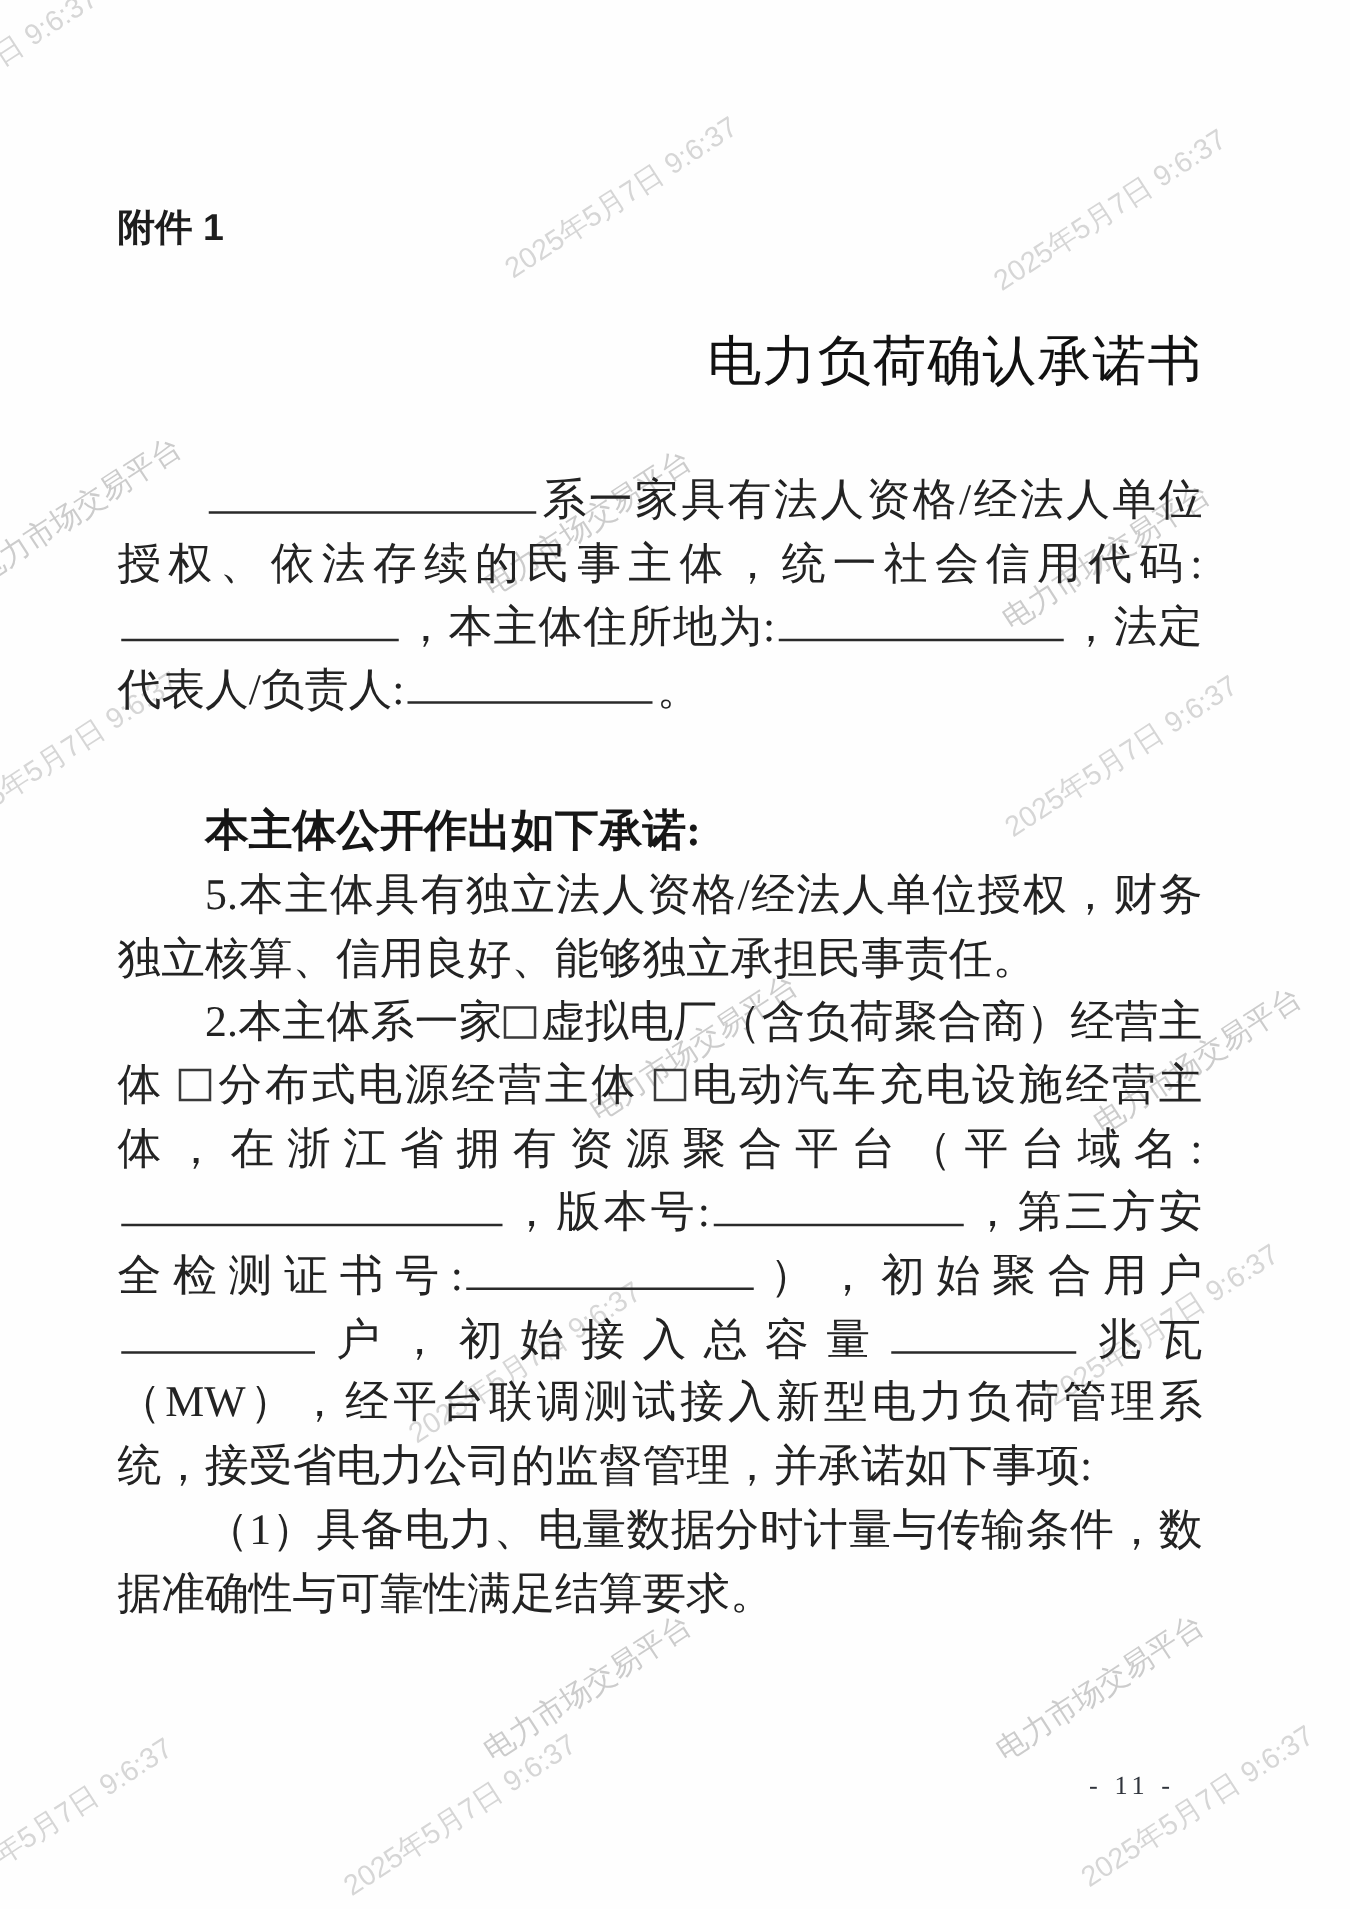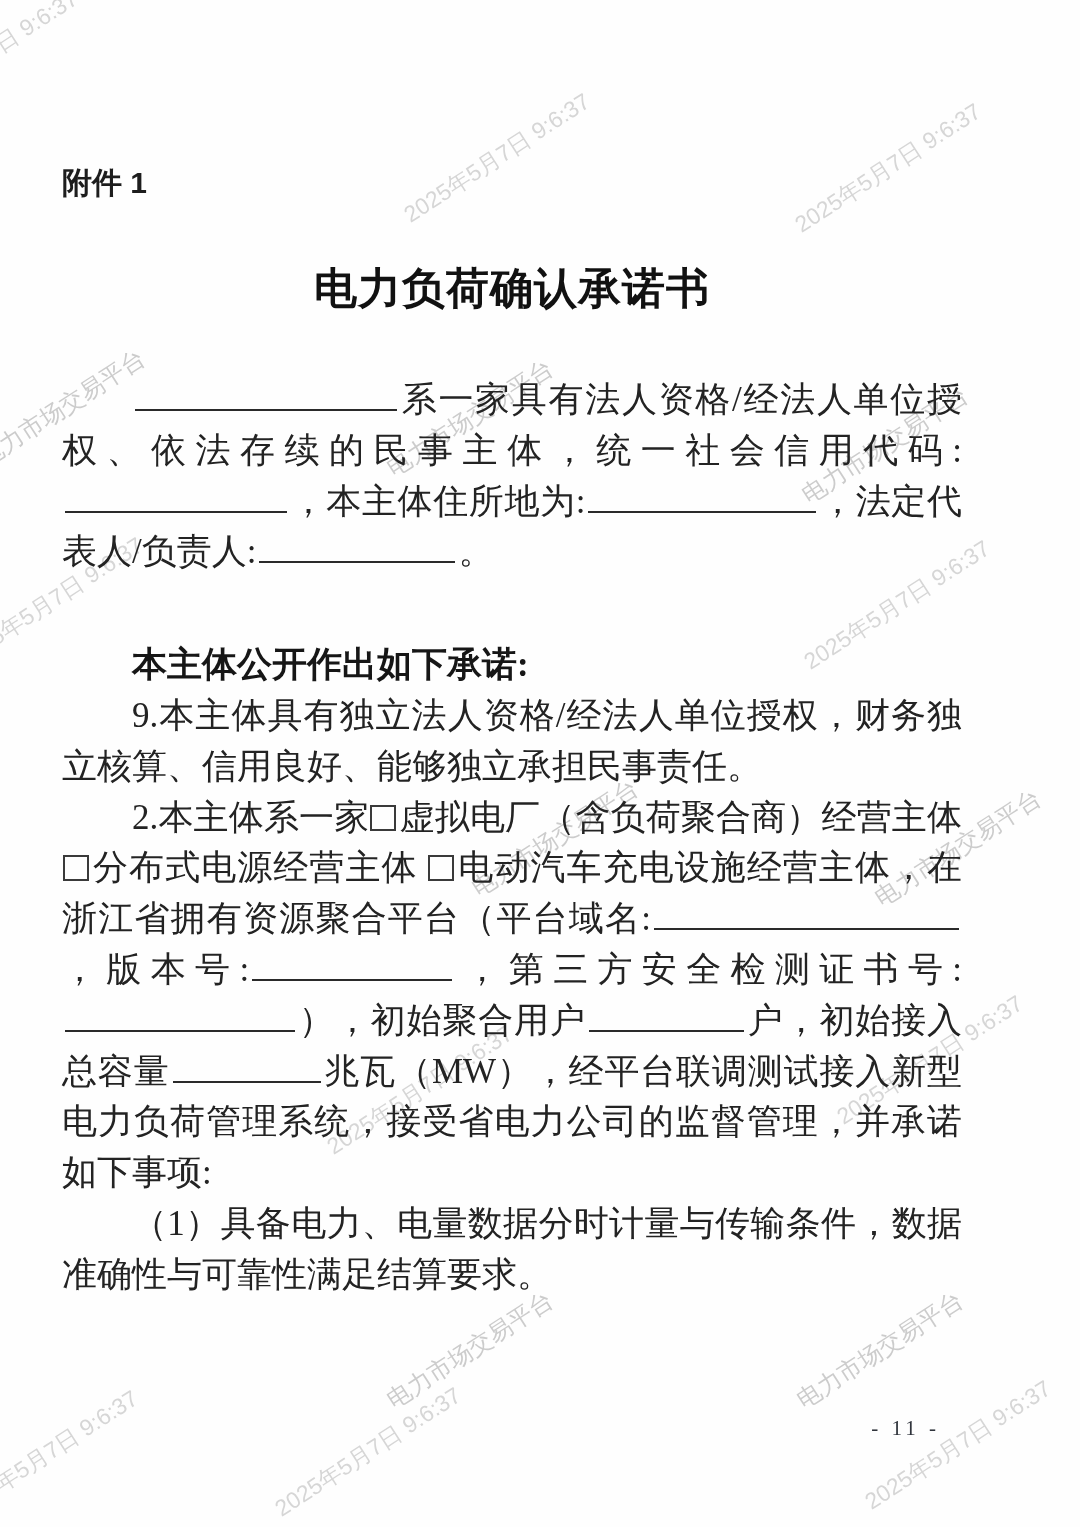--- a/index.html
+++ b/index.html
@@ -15,29 +15,29 @@
   .wm{
     position:absolute;
     white-space:nowrap;
     transform:translate(-50%,-50%) rotate(-33deg);
     font-family:"Liberation Sans","DejaVu Sans",sans-serif;
   }
   .wm.timestamp{font-size:23px;color:rgba(150,150,150,0.38);}
   .wm.platform{font-size:24px;color:rgba(135,135,135,0.42);}
   .content{
     position:relative;z-index:1;
-    padding:166px 118px 0 62px;
+    padding:166px 118px 0 94px;
   }
   .attachment{
     font-family:"Liberation Sans","DejaVu Sans",sans-serif;
     font-size:30px;font-weight:700;line-height:34px;color:#1d1d1d;
   }
   .doc-title{
-    text-align:center;
-    font-size:43px;font-weight:700;
+    text-align:right;
+    font-size:43px;font-weight:400;
     color:#111;
     margin:60px 0 57px 0;
     letter-spacing:1px;
   }
   .paras p{
     margin:0;
     font-size:35px;
     line-height:50.8px;
     text-align:justify;
     text-indent:2em;
@@ -95,19 +95,19 @@
   </div>
 
 <div class="content">
   <div class="attachment">附件 1</div>
 
   <div class="doc-title">电力负荷确认承诺书</div>
 
   <div class="paras" id="paras">
       <p><span class="blank" style="width: 262px;"></span><span>系一家具有法人资格/经法人单位授权、依法存续的民事主体，统一社会信用代码:</span><span class="blank" style="width: 222px;"></span><span>，本主体住所地为:</span><span class="blank" style="width: 228px;"></span><span>，法定代表人/负责人:</span><span class="blank" style="width: 196px;"></span><span>。</span></p>
       <p class="heading"><span>本主体公开作出如下承诺:</span></p>
-      <p><span>9.本主体具有独立法人资格/经法人单位授权，财务独立核算、信用良好、能够独立承担民事责任。</span></p>
+      <p><span>5.本主体具有独立法人资格/经法人单位授权，财务独立核算、信用良好、能够独立承担民事责任。</span></p>
       <p><span>2.本主体系一家</span><span class="cbox"></span><span>虚拟电厂（含负荷聚合商）经营主体 </span><span class="cbox"></span><span>分布式电源经营主体 </span><span class="cbox"></span><span>电动汽车充电设施经营主体，在浙江省拥有资源聚合平台（平台域名:</span><span class="blank" style="width: 305px;"></span><span>，版本号:</span><span class="blank" style="width: 200px;"></span><span>，第三方安全检测证书号:</span><span class="blank" style="width: 230px;"></span><span>），初始聚合用户</span><span class="blank" style="width: 155px;"></span><span>户，初始接入总容量</span><span class="blank" style="width: 148px;"></span><span>兆瓦（MW），经平台联调测试接入新型电力负荷管理系统，接受省电力公司的监督管理，并承诺如下事项:</span></p>
       <p><span>（1）具备电力、电量数据分时计量与传输条件，数据准确性与可靠性满足结算要求。</span></p>
     </div>
 </div>
 
 <div class="pagenum">- 11 -</div>
 
 </body></html>

